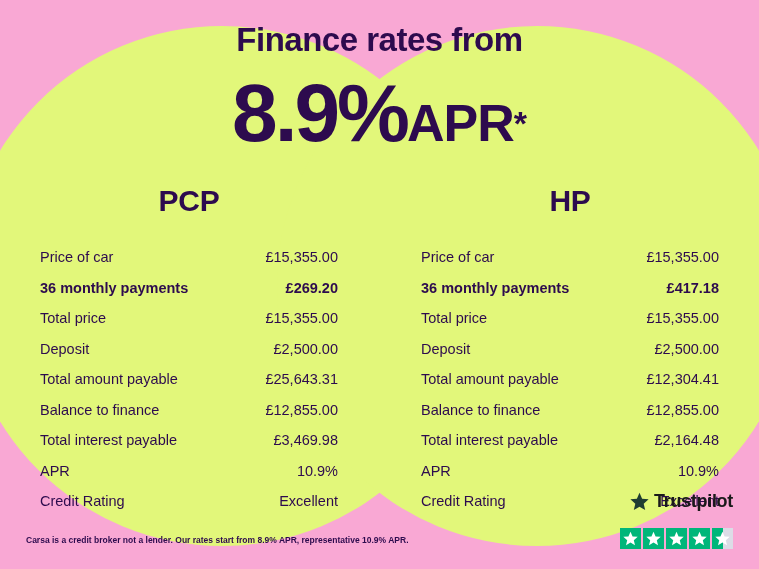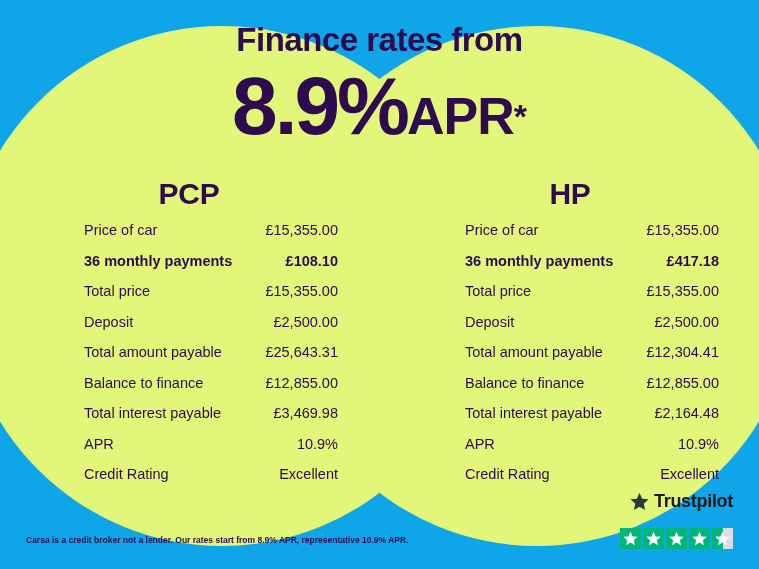--- a/index.html
+++ b/index.html
@@ -11,21 +11,21 @@
     height: 569px;
     background: #e8f98d;
     font-family: "Liberation Sans", sans-serif;
     color: #2d0b4e;
     overflow: hidden;
   }
   .poster {
     position: relative;
     width: 759px;
     height: 569px;
-    background: #0ea5e9;
+    background: #f9a8d4;
     overflow: hidden;
   }
   
   .blob {
     position: absolute;
     border-radius: 50%;
     background: #e2f77a;
     mix-blend-mode: normal;
   }
   .blob-left {
@@ -50,21 +50,21 @@
     text-align: center;
     font-size: 33px;
     font-weight: bold;
     letter-spacing: -0.5px;
     padding-top: 22px;
     line-height: 1.1;
     color: #2d0b4e;
   }
   .rate-line {
     text-align: center;
-    margin-top: 7px;
+    margin-top: 14px;
     line-height: 1;
     white-space: nowrap;
   }
   .rate-big {
     font-size: 82px;
     font-weight: bold;
     letter-spacing: -3px;
     color: #2d0b4e;
     vertical-align: baseline;
   }
@@ -88,42 +88,41 @@
     box-sizing: border-box;
   }
   .col {
     width: 322px;
   }
   .col-title {
     text-align: center;
     font-size: 30px;
     font-weight: bold;
     color: #2d0b4e;
-    margin-bottom: 4px;
+    margin-bottom: 24px;
     letter-spacing: -0.3px;
   }
   .rows {
     padding: 0 12px;
   }
   .row {
     display: flex;
     justify-content: space-between;
     align-items: baseline;
     font-size: 14.5px;
     line-height: 1;
     padding: 8px 0;
     color: #2d0b4e;
   }
   .row.bold .label,
   .row.bold .value {
     font-weight: bold;
   }
   .label {
     text-align: left;
-    margin-left: 44px;
   }
   .value {
     text-align: center;
     white-space: nowrap;
   }
   .footer {
     position: absolute;
     left: 0;
     bottom: 0;
     width: 100%;
@@ -216,21 +215,21 @@
 
       <div class="col">
         <div class="col-title">PCP</div>
         <div class="rows">
           <div class="row">
             <span class="label">Price of car</span>
             <span class="value">£15,355.00</span>
           </div>
           <div class="row bold">
             <span class="label">36 monthly payments</span>
-            <span class="value">£108.10</span>
+            <span class="value">£269.20</span>
           </div>
           <div class="row">
             <span class="label">Total price</span>
             <span class="value">£15,355.00</span>
           </div>
           <div class="row">
             <span class="label">Deposit</span>
             <span class="value">£2,500.00</span>
           </div>
           <div class="row">

